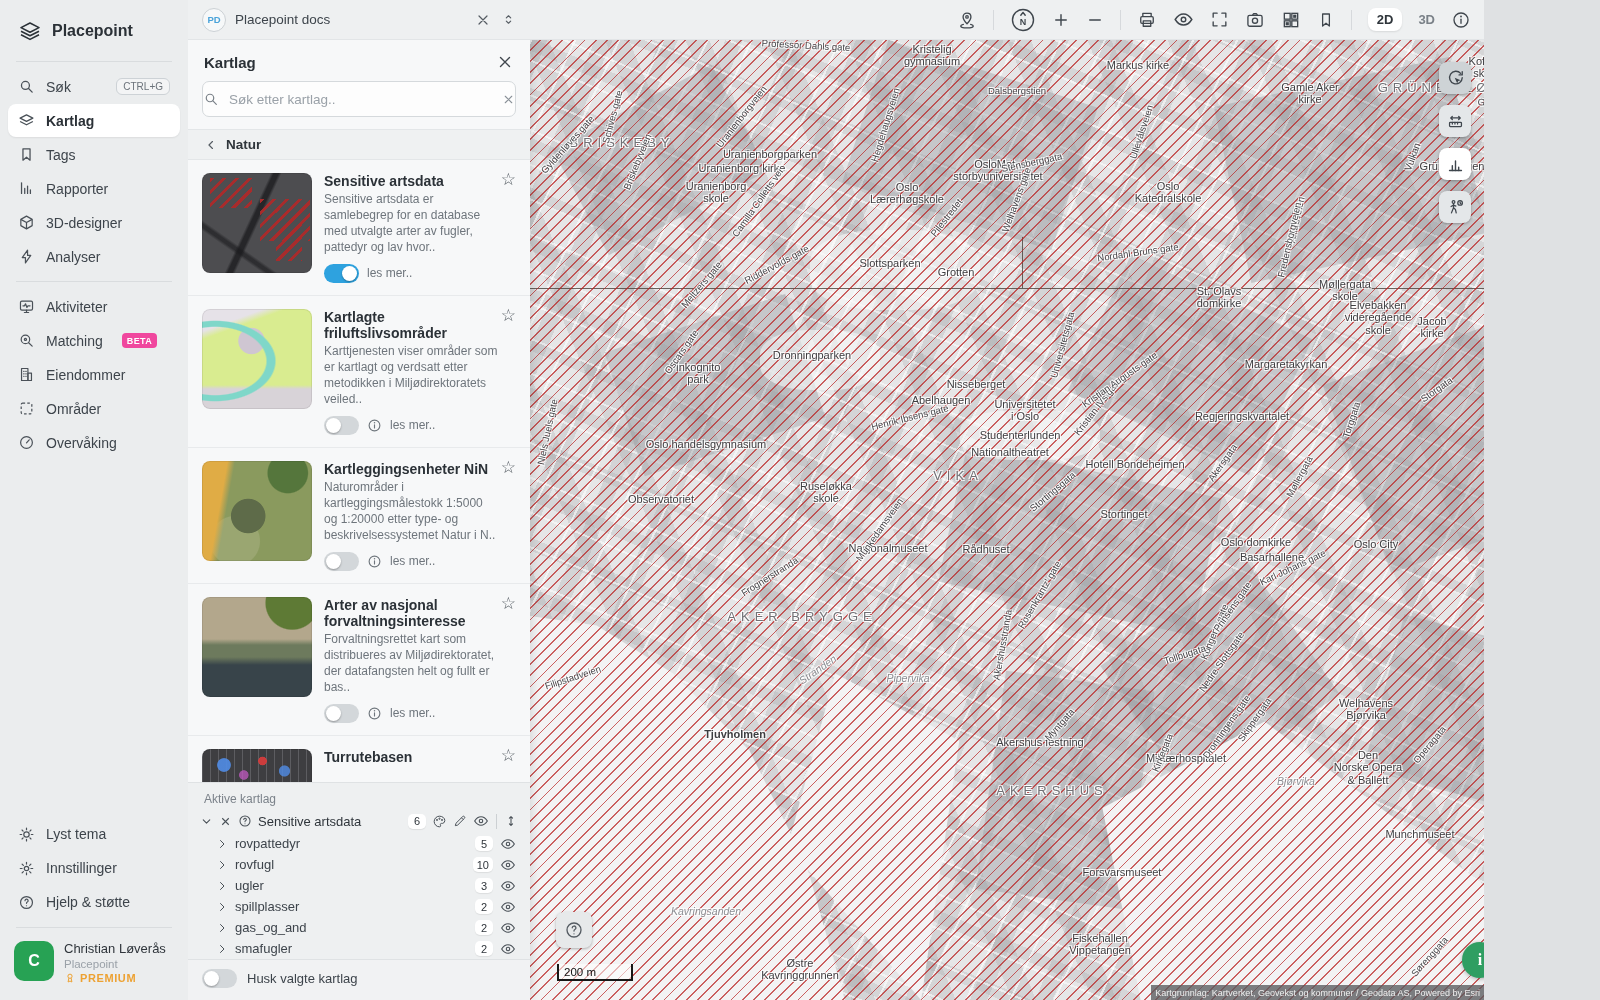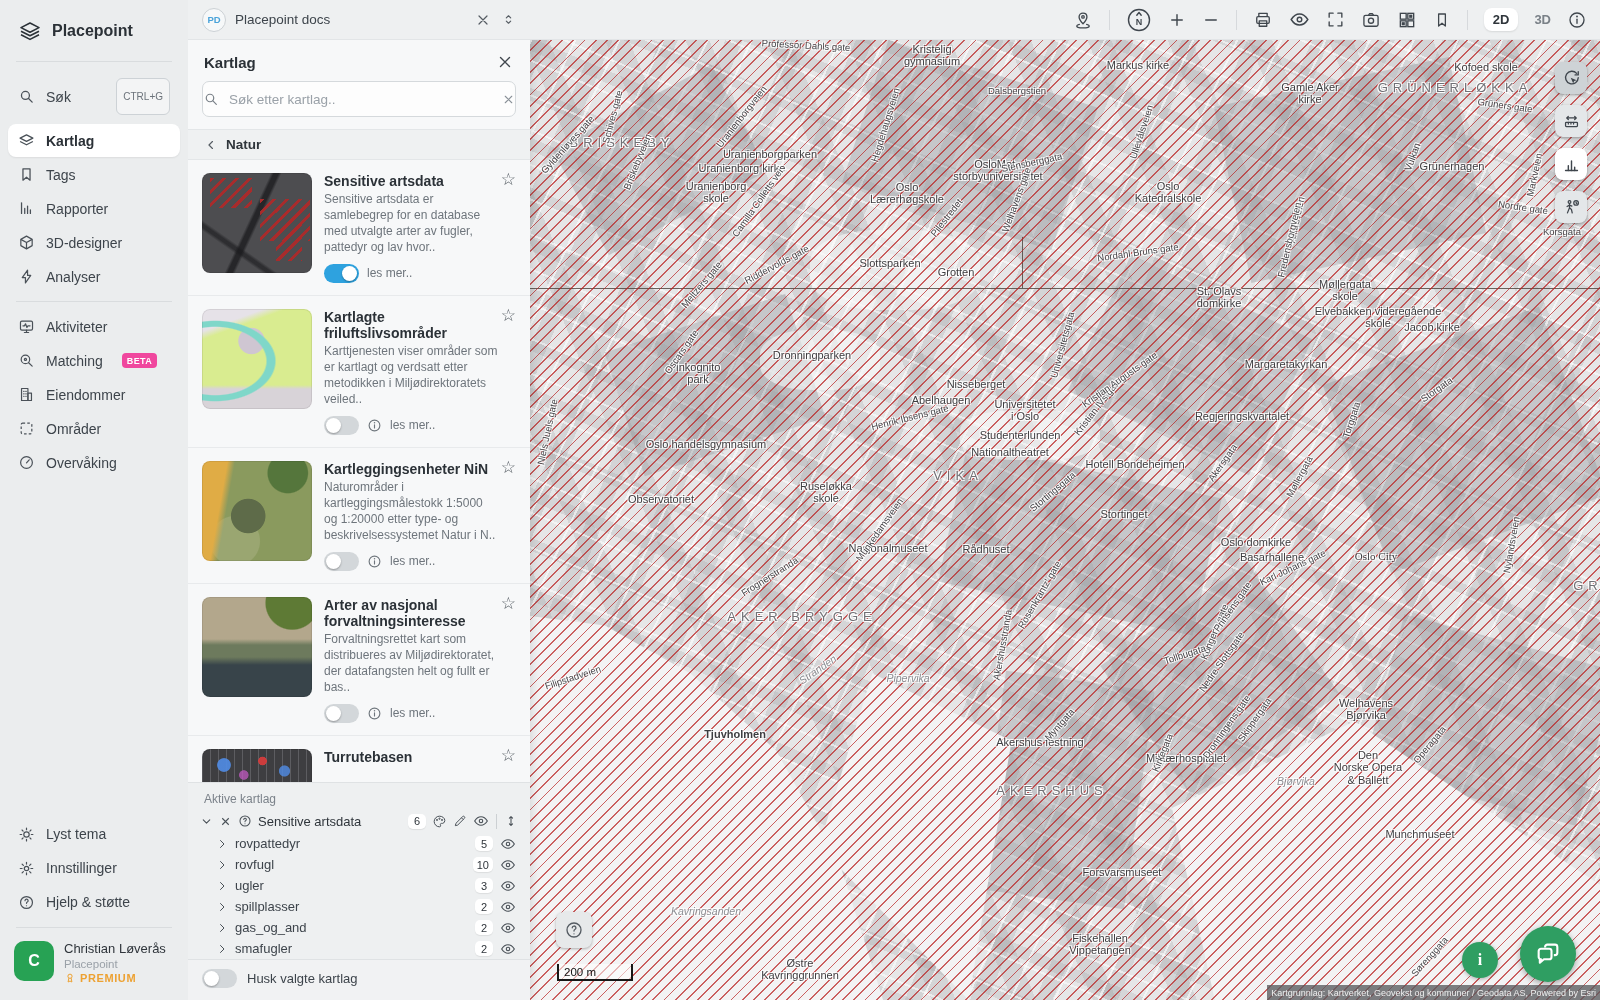--- a/index.html
+++ b/index.html
@@ -1,32 +1,32 @@
 <!DOCTYPE html>
 <html><head>
 <meta charset="utf-8">
 <style>
   html,body{margin:0;padding:0;background:#dfe1e3;}
   *{box-sizing:border-box;}
-  #root{position:relative;width:1600px;height:1000px;overflow:hidden;
+  #root{position:relative;width:1484px;height:1000px;overflow:hidden;
         font-family:"Liberation Sans",sans-serif;background:#6d28d9;color:#3d444b;}
   .ic{display:block;flex:none;}
 
   
   .sidebar{position:absolute;left:0;top:0;width:188px;height:100%;background:#ebedee;
            display:flex;flex-direction:column;z-index:40;}
   .logo-row{display:flex;align-items:center;gap:10px;padding:19px 18px 15px;}
   .logo-name{font-size:16px;font-weight:700;color:#2b3137;}
   .sb-div{height:1px;background:#d9dcde;margin:3px 16px;}
   .nav{padding:5px 8px;display:flex;flex-direction:column;gap:1px;}
   .nav-item{display:flex;align-items:center;gap:11px;padding:8px 10px;border-radius:8px;
             color:#3d444b;font-size:14px;cursor:pointer;}
   .nav-item .ic{color:#4a5158;}
   .nav-item.active{background:#fff;box-shadow:0 1px 2px rgba(0,0,0,.07);font-weight:700;color:#2b3137;}
-  .kbd{margin-left:auto;border:1px solid #cdd2d6;border-radius:6px;padding:12px 6px;
+  .kbd{margin-left:auto;border:1px solid #cdd2d6;border-radius:6px;padding:2px 6px;
        font-size:10px;color:#6b727a;background:#f3f4f5;}
   .beta{margin-left:8px;background:#f0479e;color:#fff;font-size:9px;font-weight:700;
         padding:2.5px 5px;border-radius:4px;letter-spacing:.4px;}
   .sb-bottom{margin-top:auto;}
   .user{display:flex;gap:10px;padding:10px 14px 16px;align-items:flex-start;}
   .avatar{width:40px;height:40px;border-radius:10px;background:#27a254;color:#fff;
           display:flex;align-items:center;justify-content:center;font-size:16px;font-weight:700;}
   .uname{font-size:13px;color:#2f353b;line-height:1.25;}
   .uorg{font-size:11.5px;color:#9aa1a8;margin:1px 0 2px;}
   .uplan{font-size:11px;color:#eda233;font-weight:700;display:flex;align-items:center;gap:4px;letter-spacing:.6px;}
@@ -769,21 +769,21 @@
         <span class="ml p" style="left: 480px; top: 412px; transform: translate(-50%, -50%);">Nationaltheatret</span>
         <span class="ml p" style="left: 605px; top: 424px; transform: translate(-50%, -50%);">Hotell Bondeheimen</span>
         <span class="ml p" style="left: 296px; top: 452px; transform: translate(-50%, -50%);">Ruseløkka
 skole</span>
         <span class="ml p" style="left: 131px; top: 459px; transform: translate(-50%, -50%);">Observatoriet</span>
         <span class="ml p" style="left: 594px; top: 474px; transform: translate(-50%, -50%);">Stortinget</span>
         <span class="ml p" style="left: 358px; top: 508px; transform: translate(-50%, -50%);">Nasjonalmuseet</span>
         <span class="ml p" style="left: 456px; top: 509px; transform: translate(-50%, -50%);">Rådhuset</span>
         <span class="ml p" style="left: 726px; top: 502px; transform: translate(-50%, -50%);">Oslo domkirke</span>
         <span class="ml p" style="left: 742px; top: 517px; transform: translate(-50%, -50%);">Basarhallene</span>
-        <span class="ml p" style="left: 846px; top: 516px; transform: translate(-50%, -50%); font-family: Liberation Serif, serif;">Oslo City</span>
+        <span class="ml p" style="left: 846px; top: 504px; transform: translate(-50%, -50%);">Oslo City</span>
         <span class="ml p" style="left: 205px; top: 694px; transform: translate(-50%, -50%); font-weight: bold;">Tjuvholmen</span>
         <span class="ml p" style="left: 510px; top: 702px; transform: translate(-50%, -50%);">Akershus festning</span>
         <span class="ml p" style="left: 656px; top: 718px; transform: translate(-50%, -50%);">Militærhospitalet</span>
         <span class="ml p" style="left: 836px; top: 669px; transform: translate(-50%, -50%);">Welhavens
 Bjørvika</span>
         <span class="ml p" style="left: 838px; top: 727px; transform: translate(-50%, -50%);">Den
 Norske Opera
 &amp; Ballett</span>
         <span class="ml p" style="left: 890px; top: 794px; transform: translate(-50%, -50%);">Munchmuseet</span>
         <span class="ml p" style="left: 592px; top: 832px; transform: translate(-50%, -50%);">Forsvarsmuseet</span>

